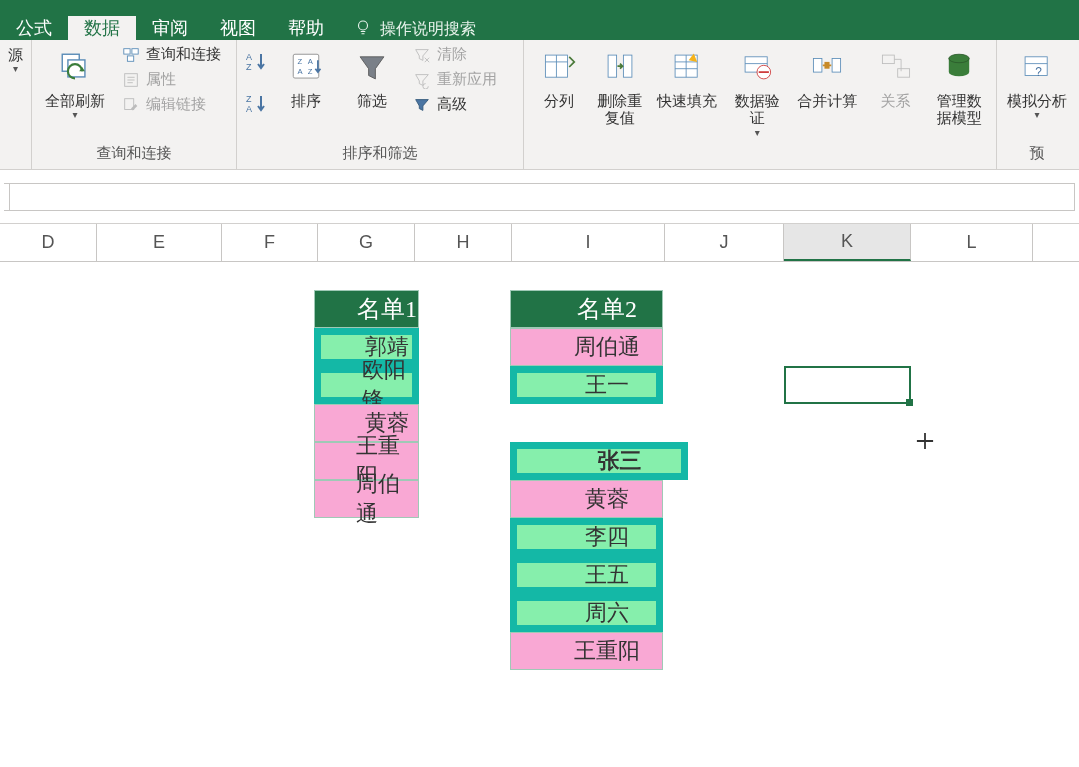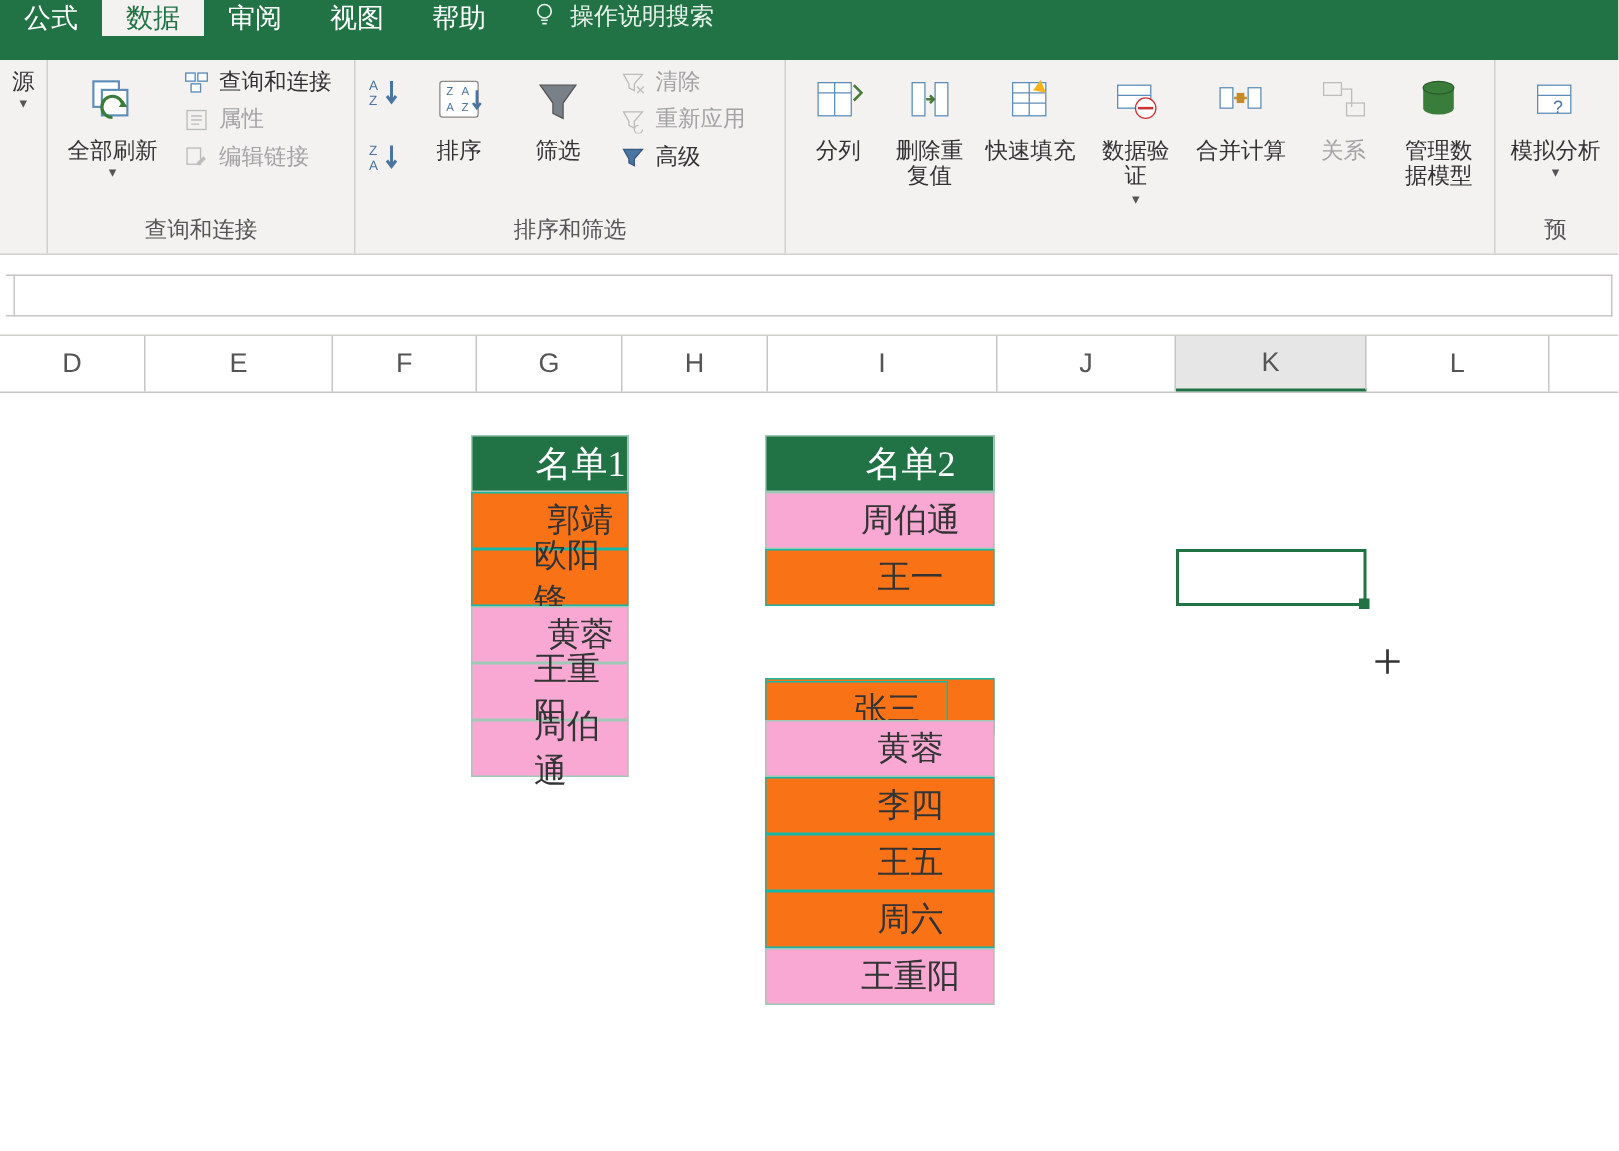--- a/index.html
+++ b/index.html
@@ -1,19 +1,19 @@
 <!DOCTYPE html>
 <html><head>
 <meta charset="utf-8">
 <style>
   * { box-sizing: border-box; margin: 0; padding: 0; font-family: "Microsoft YaHei", "SimSun", sans-serif; }
   body { background: #fff; width: 1079px; height: 767px; overflow: hidden; position: relative; }
 
   
-  .menubar { background: #217346; height: 40px; display: flex; align-items: flex-start; }
+  .menubar { background: #217346; height: 40px; display: flex; align-items: flex-end; }
   .menubar .tab { color: #fff; padding: 0 16px; display: flex; align-items: center; font-size: 18px; cursor: pointer; }
   .menubar .tab.active { background: #f3f2f1; color: #217346; font-weight: 500; }
   .menubar .search-hint { display: flex; align-items: center; color: #e8f3ec; padding: 0 14px; gap: 8px; }
   .menubar .bulb-icon svg { width: 18px; height: 18px; fill: none; stroke: #e8f3ec; stroke-width: 1.5; }
 
   
   .ribbon { background: #f3f2f1; height: 130px; display: flex; border-bottom: 1px solid #d2d0ce; position: relative; }
   .ribbon-group { border-right: 1px solid #d2d0ce; display: flex; flex-direction: column; justify-content: space-between; padding: 4px 8px 2px 8px; height: 100%; }
   .ribbon-group .controls { display: flex; align-items: flex-start; gap: 8px; }
   .ribbon-group-label { text-align: center; color: #555; font-size: 15px; padding: 2px 0 4px 0; }
@@ -35,21 +35,21 @@
 
   
   .col-header-row { display:flex; height: 38px; border-bottom: 1px solid #c8c6c4; background:#fff; }
   .col-h { border-right: 1px solid #c8c6c4; text-align:center; font-size: 18px; color:#555; display:flex; align-items:center; justify-content:center; cursor:pointer; user-select:none; }
   .col-h.selected { background: #e6e6e6; border-bottom: 2px solid #217346; }
 
   
   .grid-area { position: relative; }
   .data-cell { position:absolute; display:flex; align-items:center; justify-content:center; font-size: 22px; font-family: "SimSun", serif; padding-left: 41px; }
   .header-cell { background:#217346; color:#fff; font-family: "SimSun", serif; font-size: 24px; border:1px solid #9fc9b6; }
-  .plain-cell { background:#f97316; color:#333; border:1px solid #14b8a6; }
+  .plain-cell { background:#86efac; color:#333; border:7px solid #14b8a6; }
   .shade-cell { background:#f9a8d4; color:#333; border:1px solid #9fc9b6; }
 
   .selection-rect { position:absolute; border:2px solid #217346; pointer-events:none; }
   .selection-handle { position:absolute; width:7px; height:7px; background:#217346; bottom:-4px; right:-4px; }
 
   .cursor-plus { position:absolute; font-family: monospace; color:#333; pointer-events:none; }
   .cursor-plus svg { width:18px; height:18px; }
 
   .ribbon .disabled-btn .lbl { color:#a3a3a3; }
 </style>
@@ -327,21 +327,21 @@
     <div class="data-cell header-cell" style="left: 314px; top: 28px; width: 105px; height: 38px;">名单1</div>
     <div class="data-cell plain-cell" style="left: 314px; top: 66px; width: 105px; height: 38px;">郭靖</div>
     <div class="data-cell plain-cell" style="left: 314px; top: 104px; width: 105px; height: 38px;">欧阳锋</div>
     <div class="data-cell shade-cell" style="left: 314px; top: 142px; width: 105px; height: 38px;">黄蓉</div>
     <div class="data-cell shade-cell" style="left: 314px; top: 180px; width: 105px; height: 38px;">王重阳</div>
     <div class="data-cell shade-cell" style="left: 314px; top: 218px; width: 105px; height: 38px;">周伯通</div>
     <div class="data-cell header-cell" style="left: 510px; top: 28px; width: 153px; height: 38px;">名单2</div>
     <div class="data-cell shade-cell" style="left: 510px; top: 66px; width: 153px; height: 38px;">周伯通</div>
     <div class="data-cell plain-cell" style="left: 510px; top: 104px; width: 153px; height: 38px;">王一</div>
     <div class="data-cell plain-cell" style="left: 510px; top: 142px; width: 153px; height: 38px; margin-top: 48px;">赵二</div>
-    <div class="data-cell plain-cell" style="left: 510px; top: 192px; width: 122px; height: 38px;">张三</div>
+    <div class="data-cell plain-cell" style="left: 510px; top: 180px; width: 178px; height: 38px; font-weight: bold;">张三</div>
     <div class="data-cell shade-cell" style="left: 510px; top: 218px; width: 153px; height: 38px;">黄蓉</div>
     <div class="data-cell plain-cell" style="left: 510px; top: 256px; width: 153px; height: 38px;">李四</div>
     <div class="data-cell plain-cell" style="left: 510px; top: 294px; width: 153px; height: 38px;">王五</div>
     <div class="data-cell plain-cell" style="left: 510px; top: 332px; width: 153px; height: 38px;">周六</div>
     <div class="data-cell shade-cell" style="left: 510px; top: 370px; width: 153px; height: 38px;">王重阳</div>
     <div class="selection-rect" style="left: 784px; top: 104px; width: 127px; height: 38px;">
       <div class="selection-handle"></div>
     </div>
     <div class="cursor-plus" style="left: 916px; top: 170px;"><svg viewBox="0 0 20 20">
         <path d="M10 1v18M1 10h18" stroke="#fff" stroke-width="5"></path>

